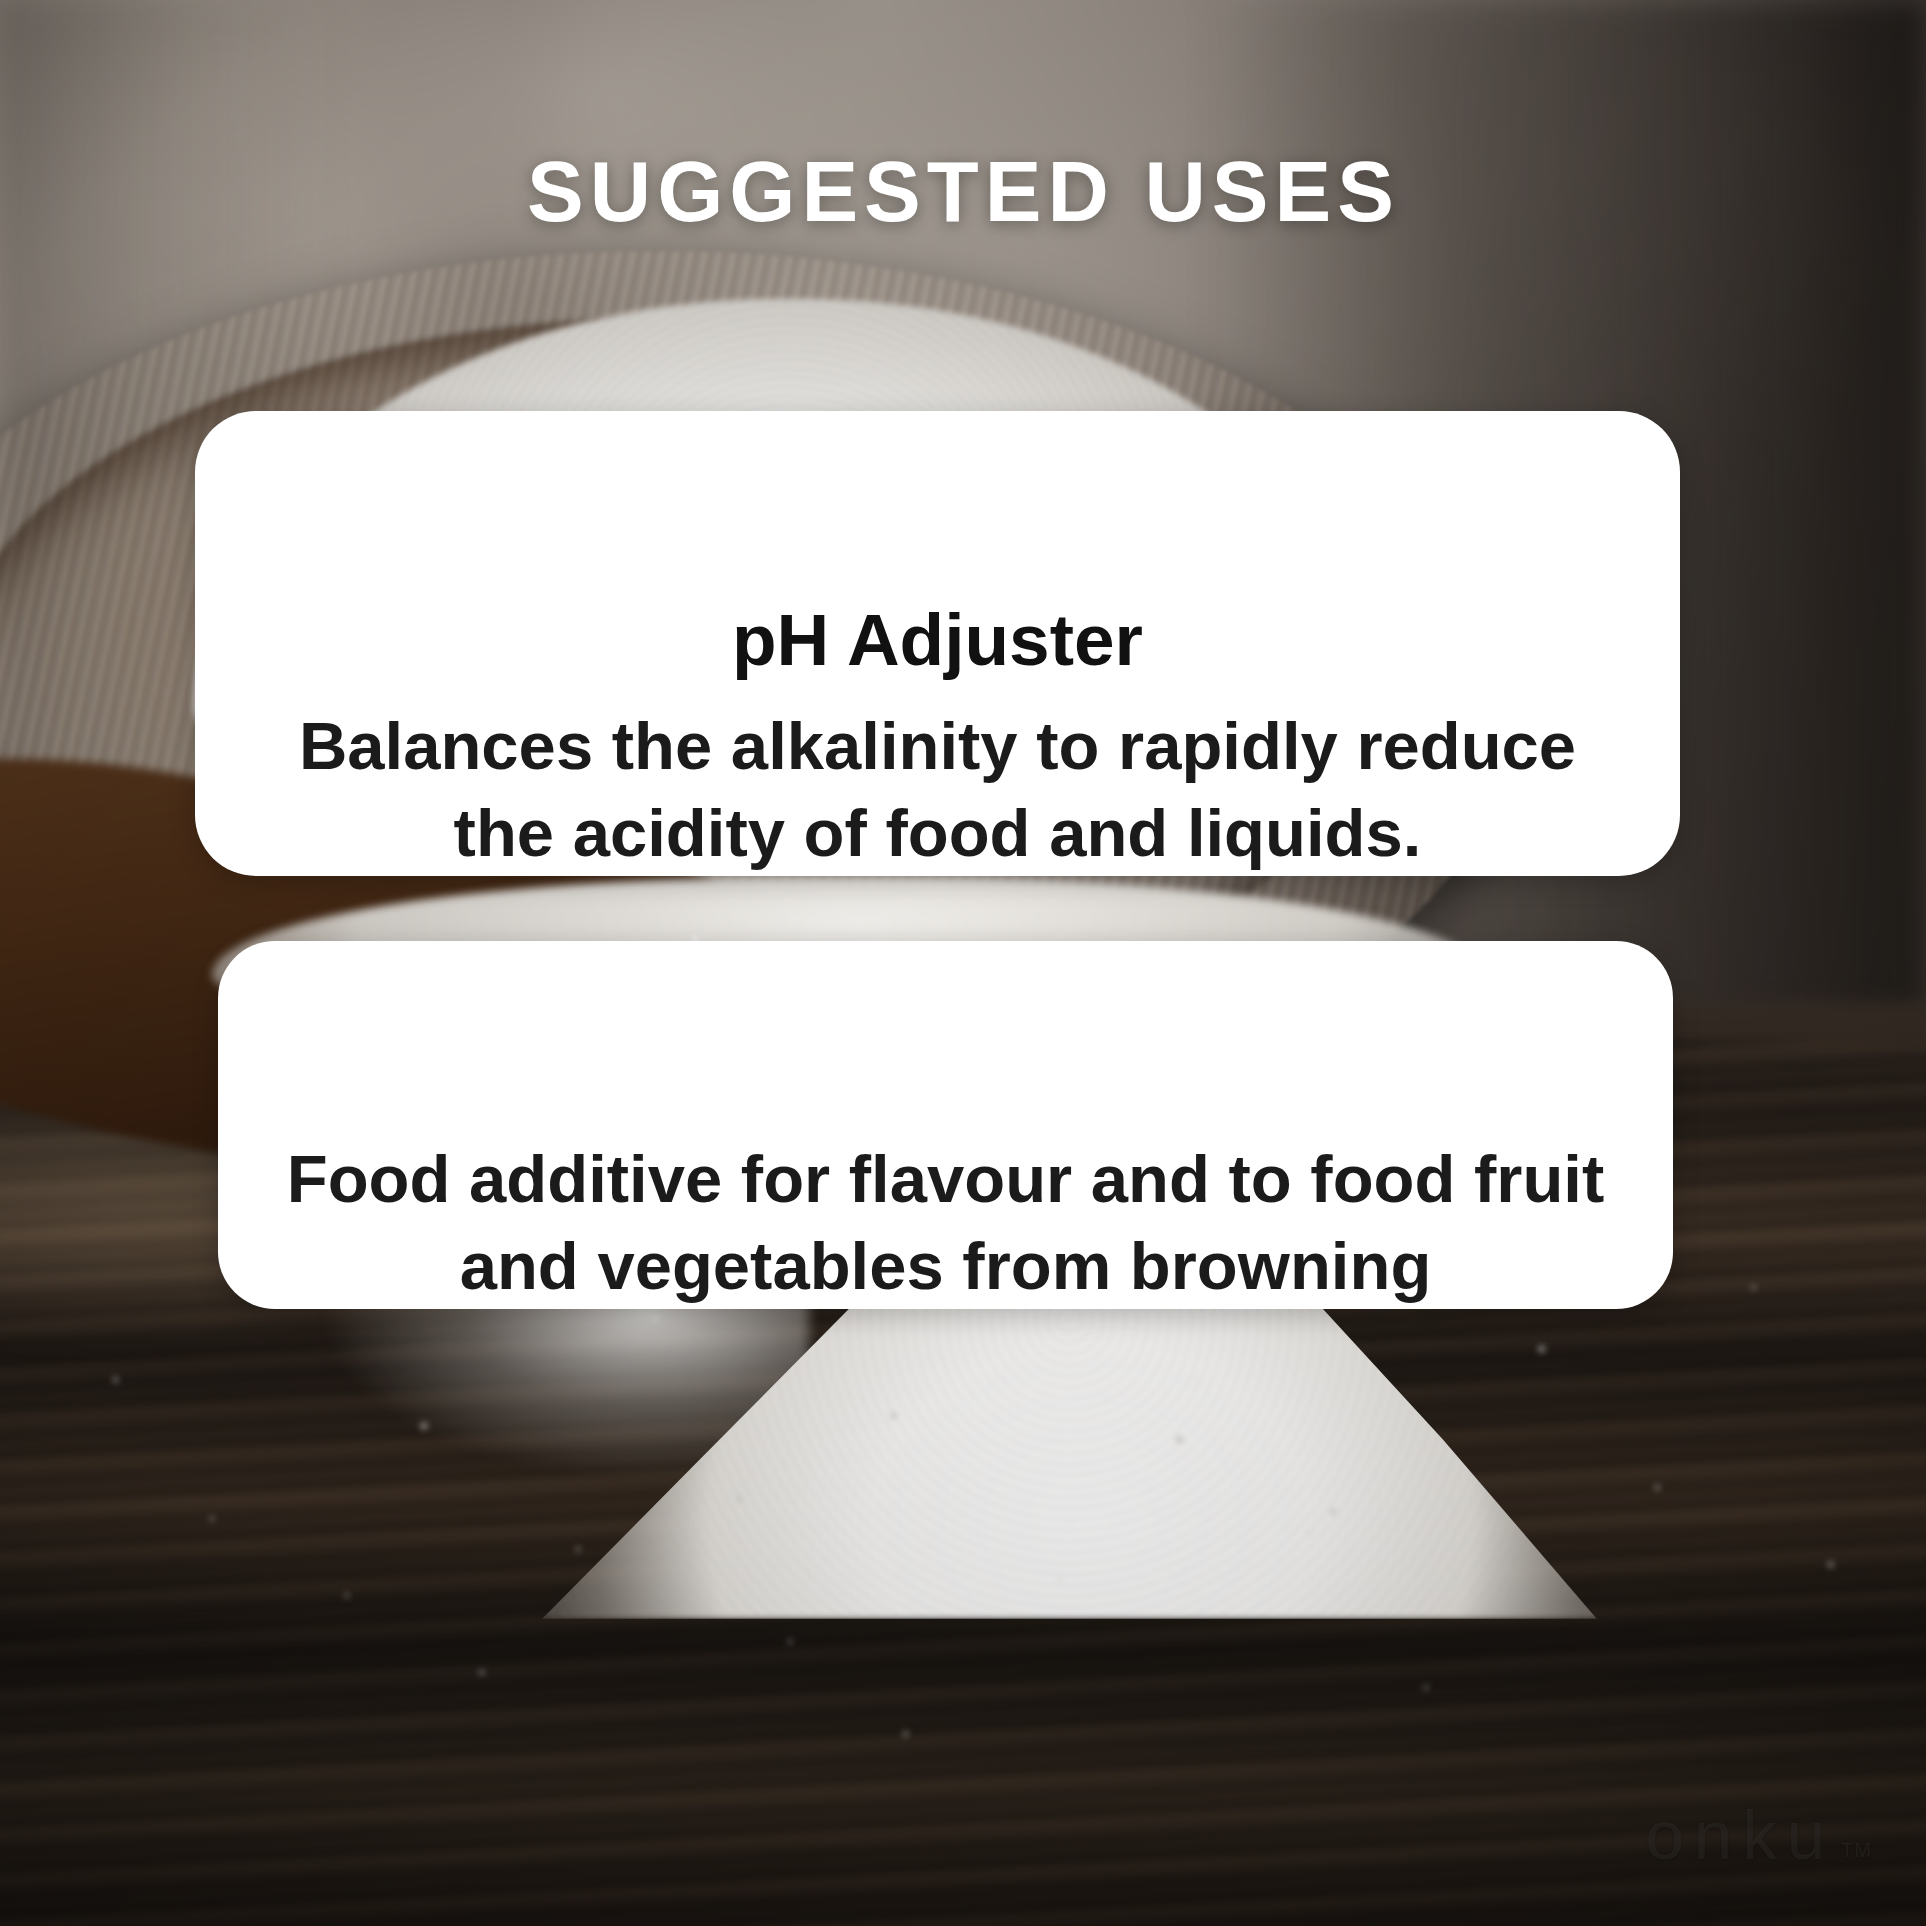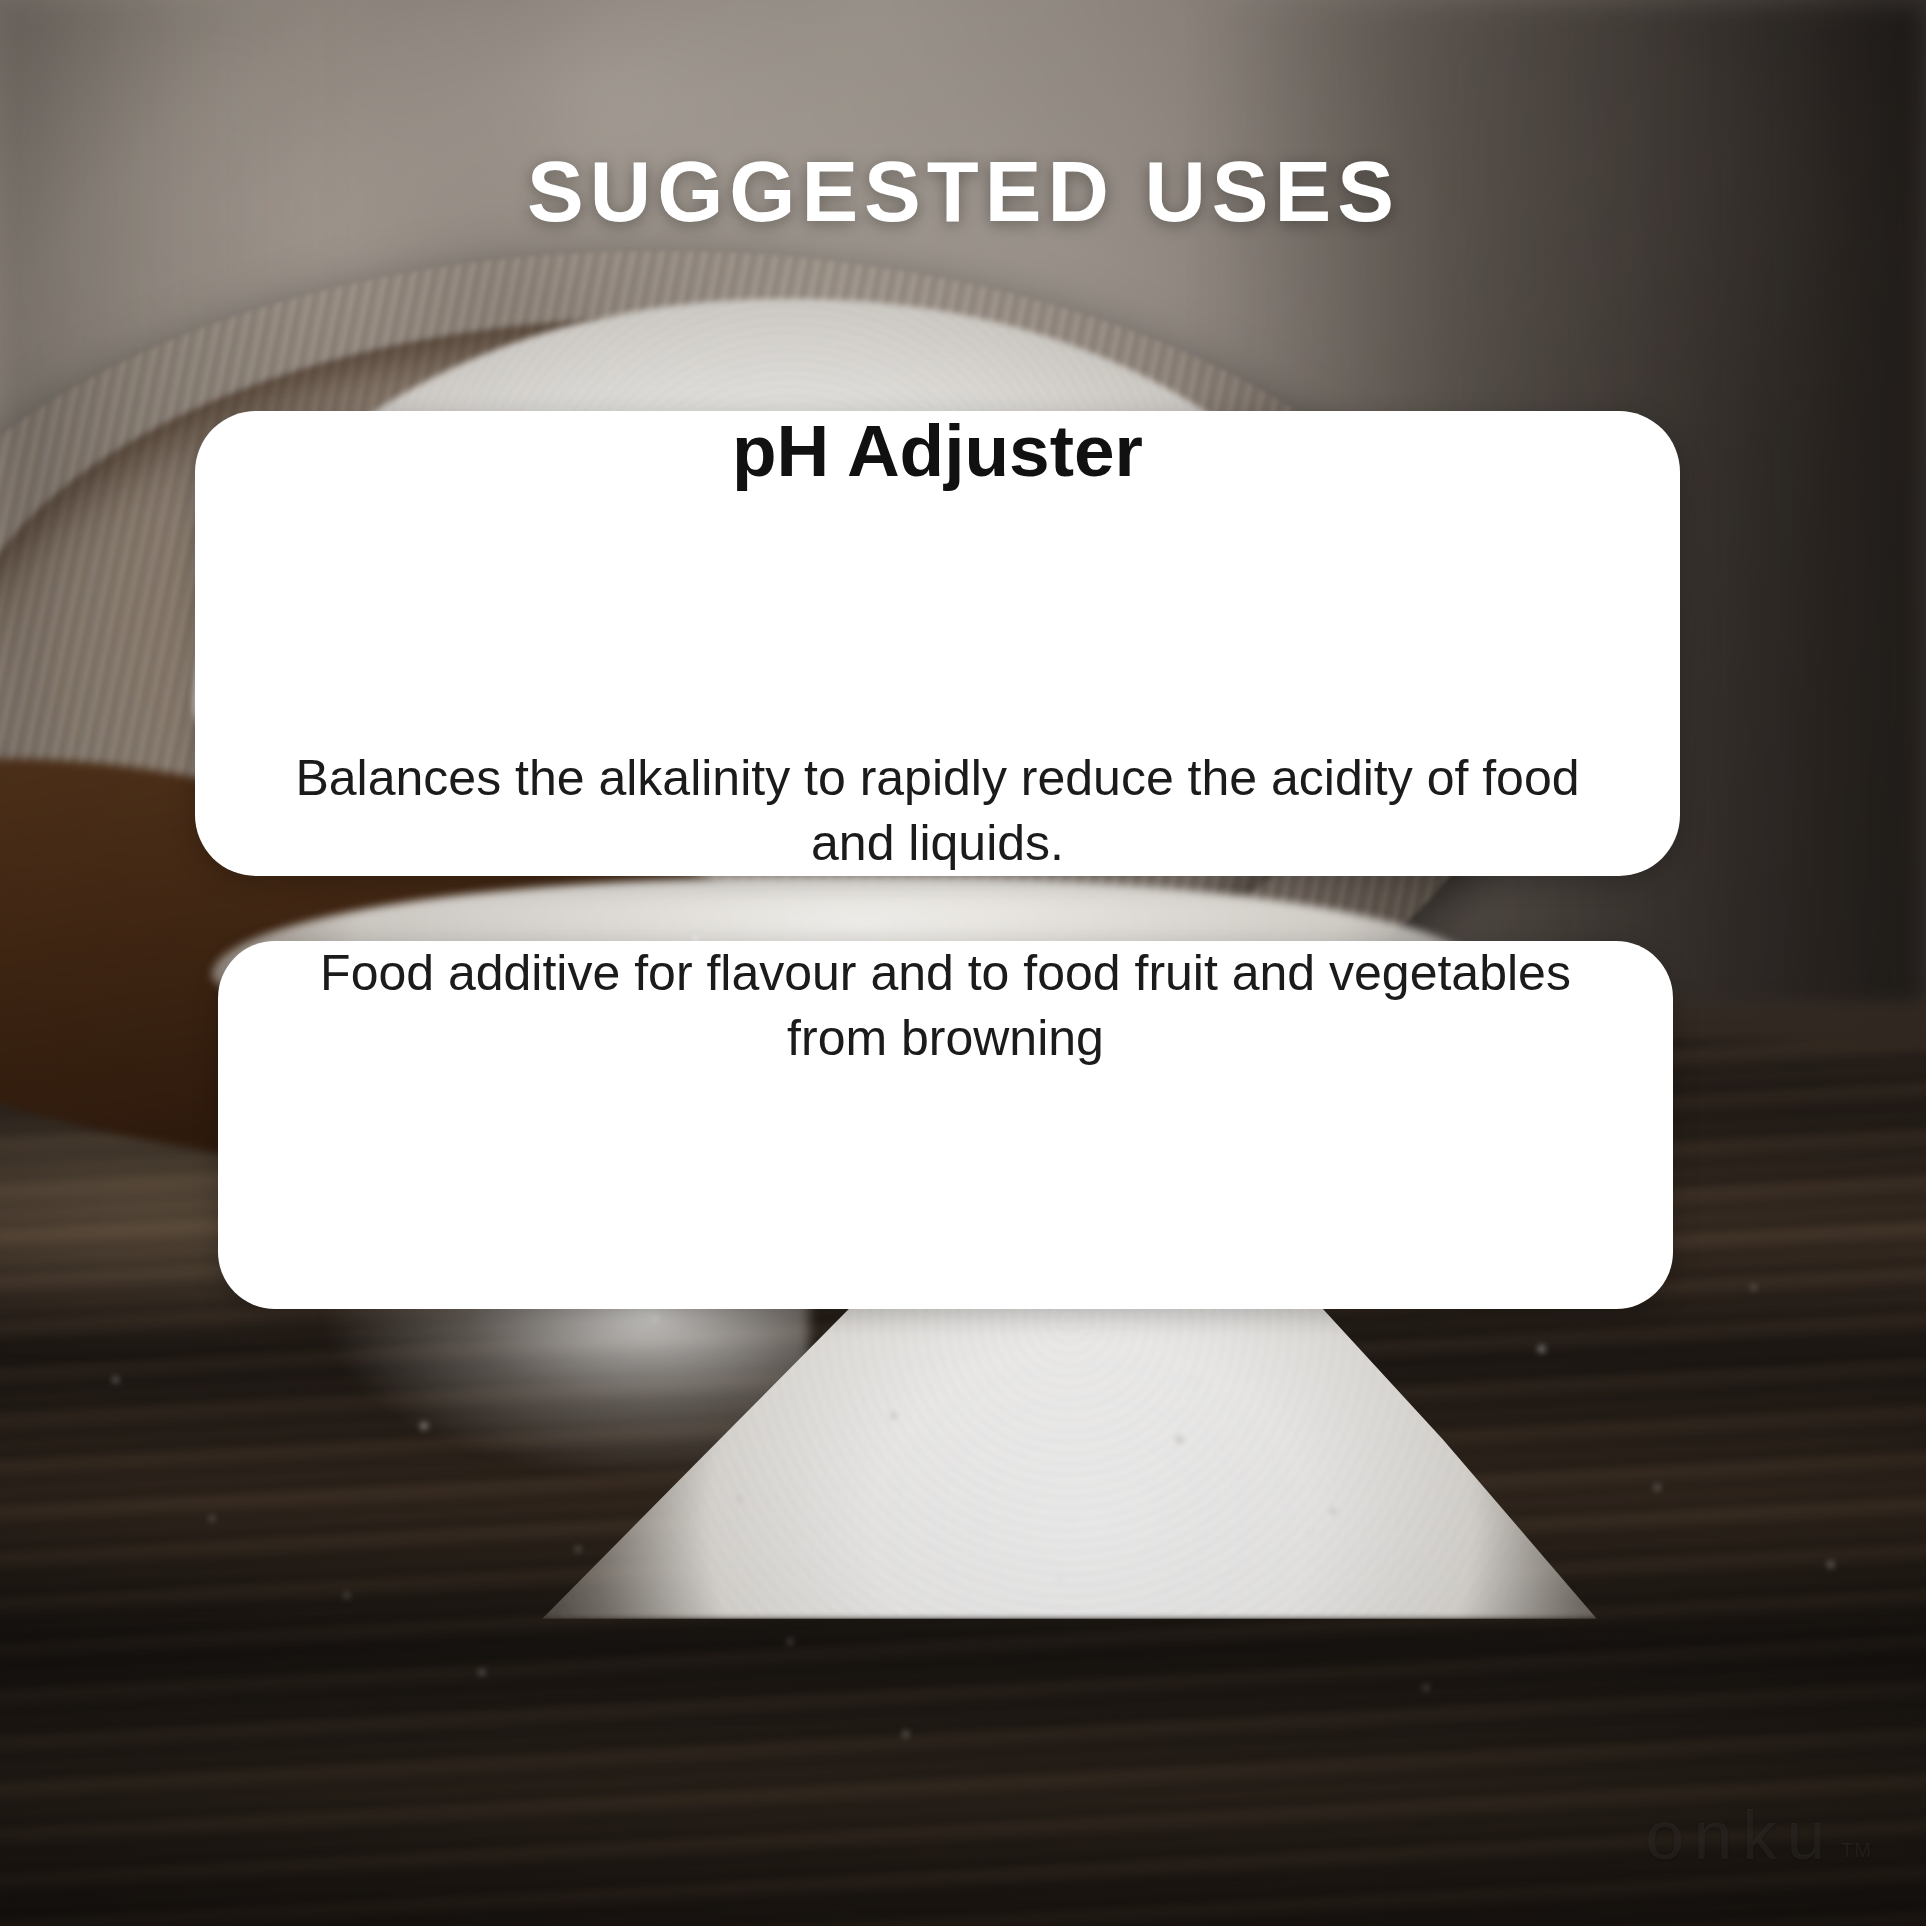--- a/index.html
+++ b/index.html
@@ -302,21 +302,21 @@
   
   .card {
     position: absolute;
     background: #ffffff;
     border-radius: 61px;
     box-shadow: 0 6px 26px rgba(0,0,0,0.22);
     text-align: center;
     padding: 0 53px;
     display: flex;
     flex-direction: column;
-    justify-content: space-between;
+    justify-content: flex-end;
   }
 
   #card-1 {
     left: 195px;
     top: 411px;
     width: 1485px;
     height: 465px;
   }
 
   #card-2 {
@@ -330,22 +330,22 @@
   .card-title {
     color: #111111;
     font-weight: 700;
     line-height: 1.1;
   }
   #card-1 .card-title { font-size: 73px; margin-bottom: 22px; }
   #card-2 .card-title { font-size: 73px; margin-bottom: 18px; letter-spacing: -1px; }
 
   .card-desc {
     color: #1b1b1b;
-    font-size: 50px;
-    font-weight: 400;
+    font-size: 67px;
+    font-weight: 700;
     line-height: 1.30;
   }
 
   
   .watermark {
     position: absolute;
     right: 55px;
     bottom: 57px;
     color: rgba(255,255,255,0.055);
     font-size: 69px;

